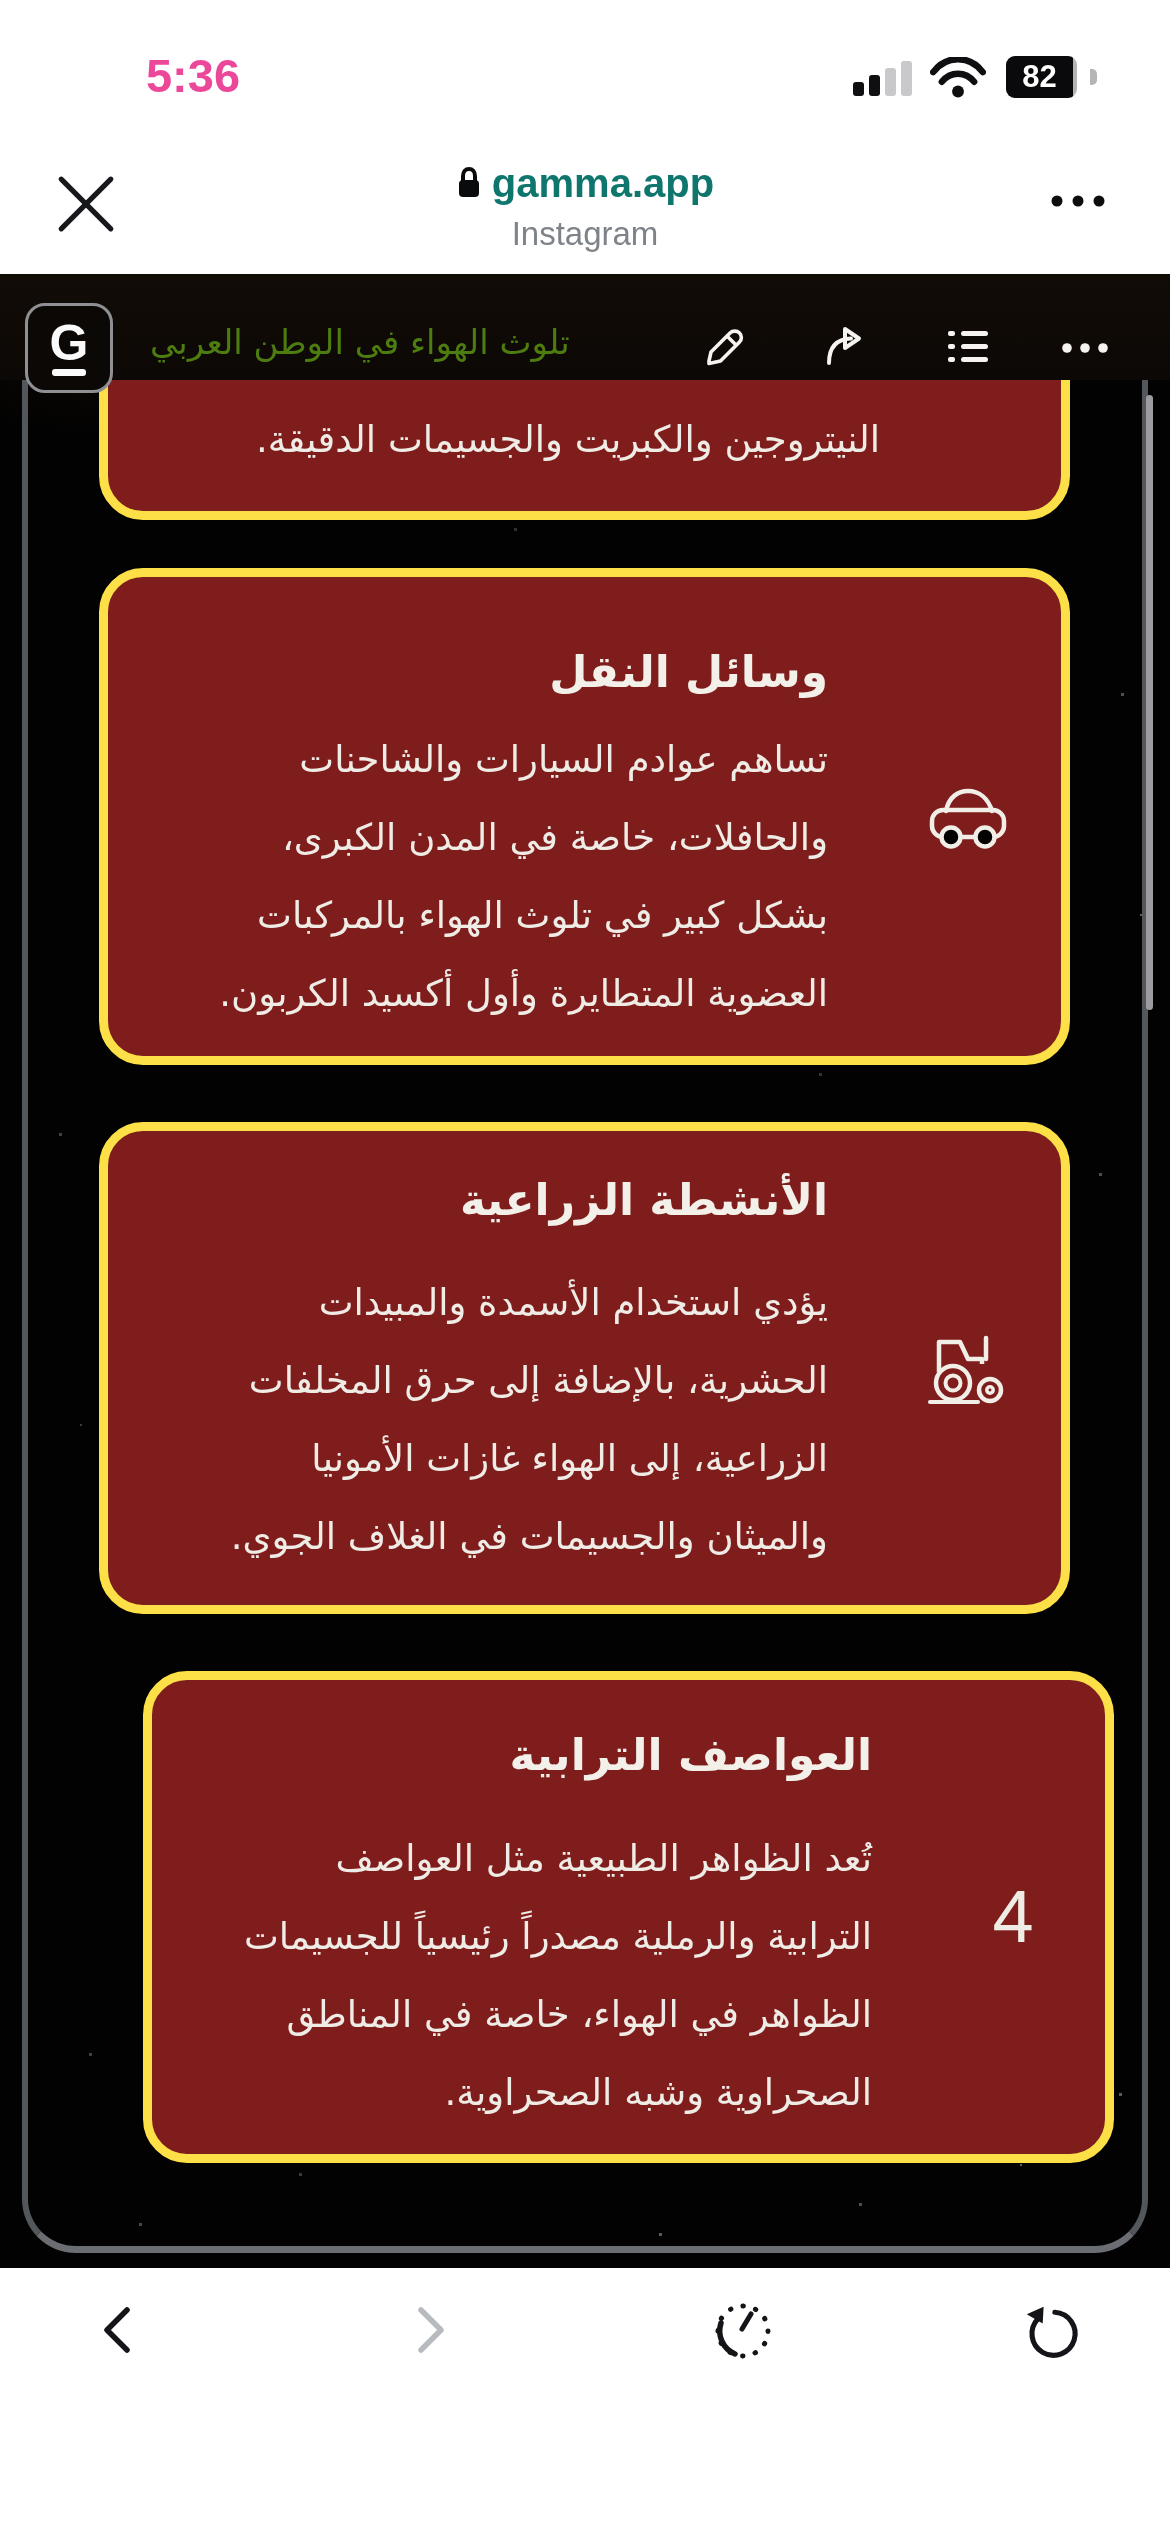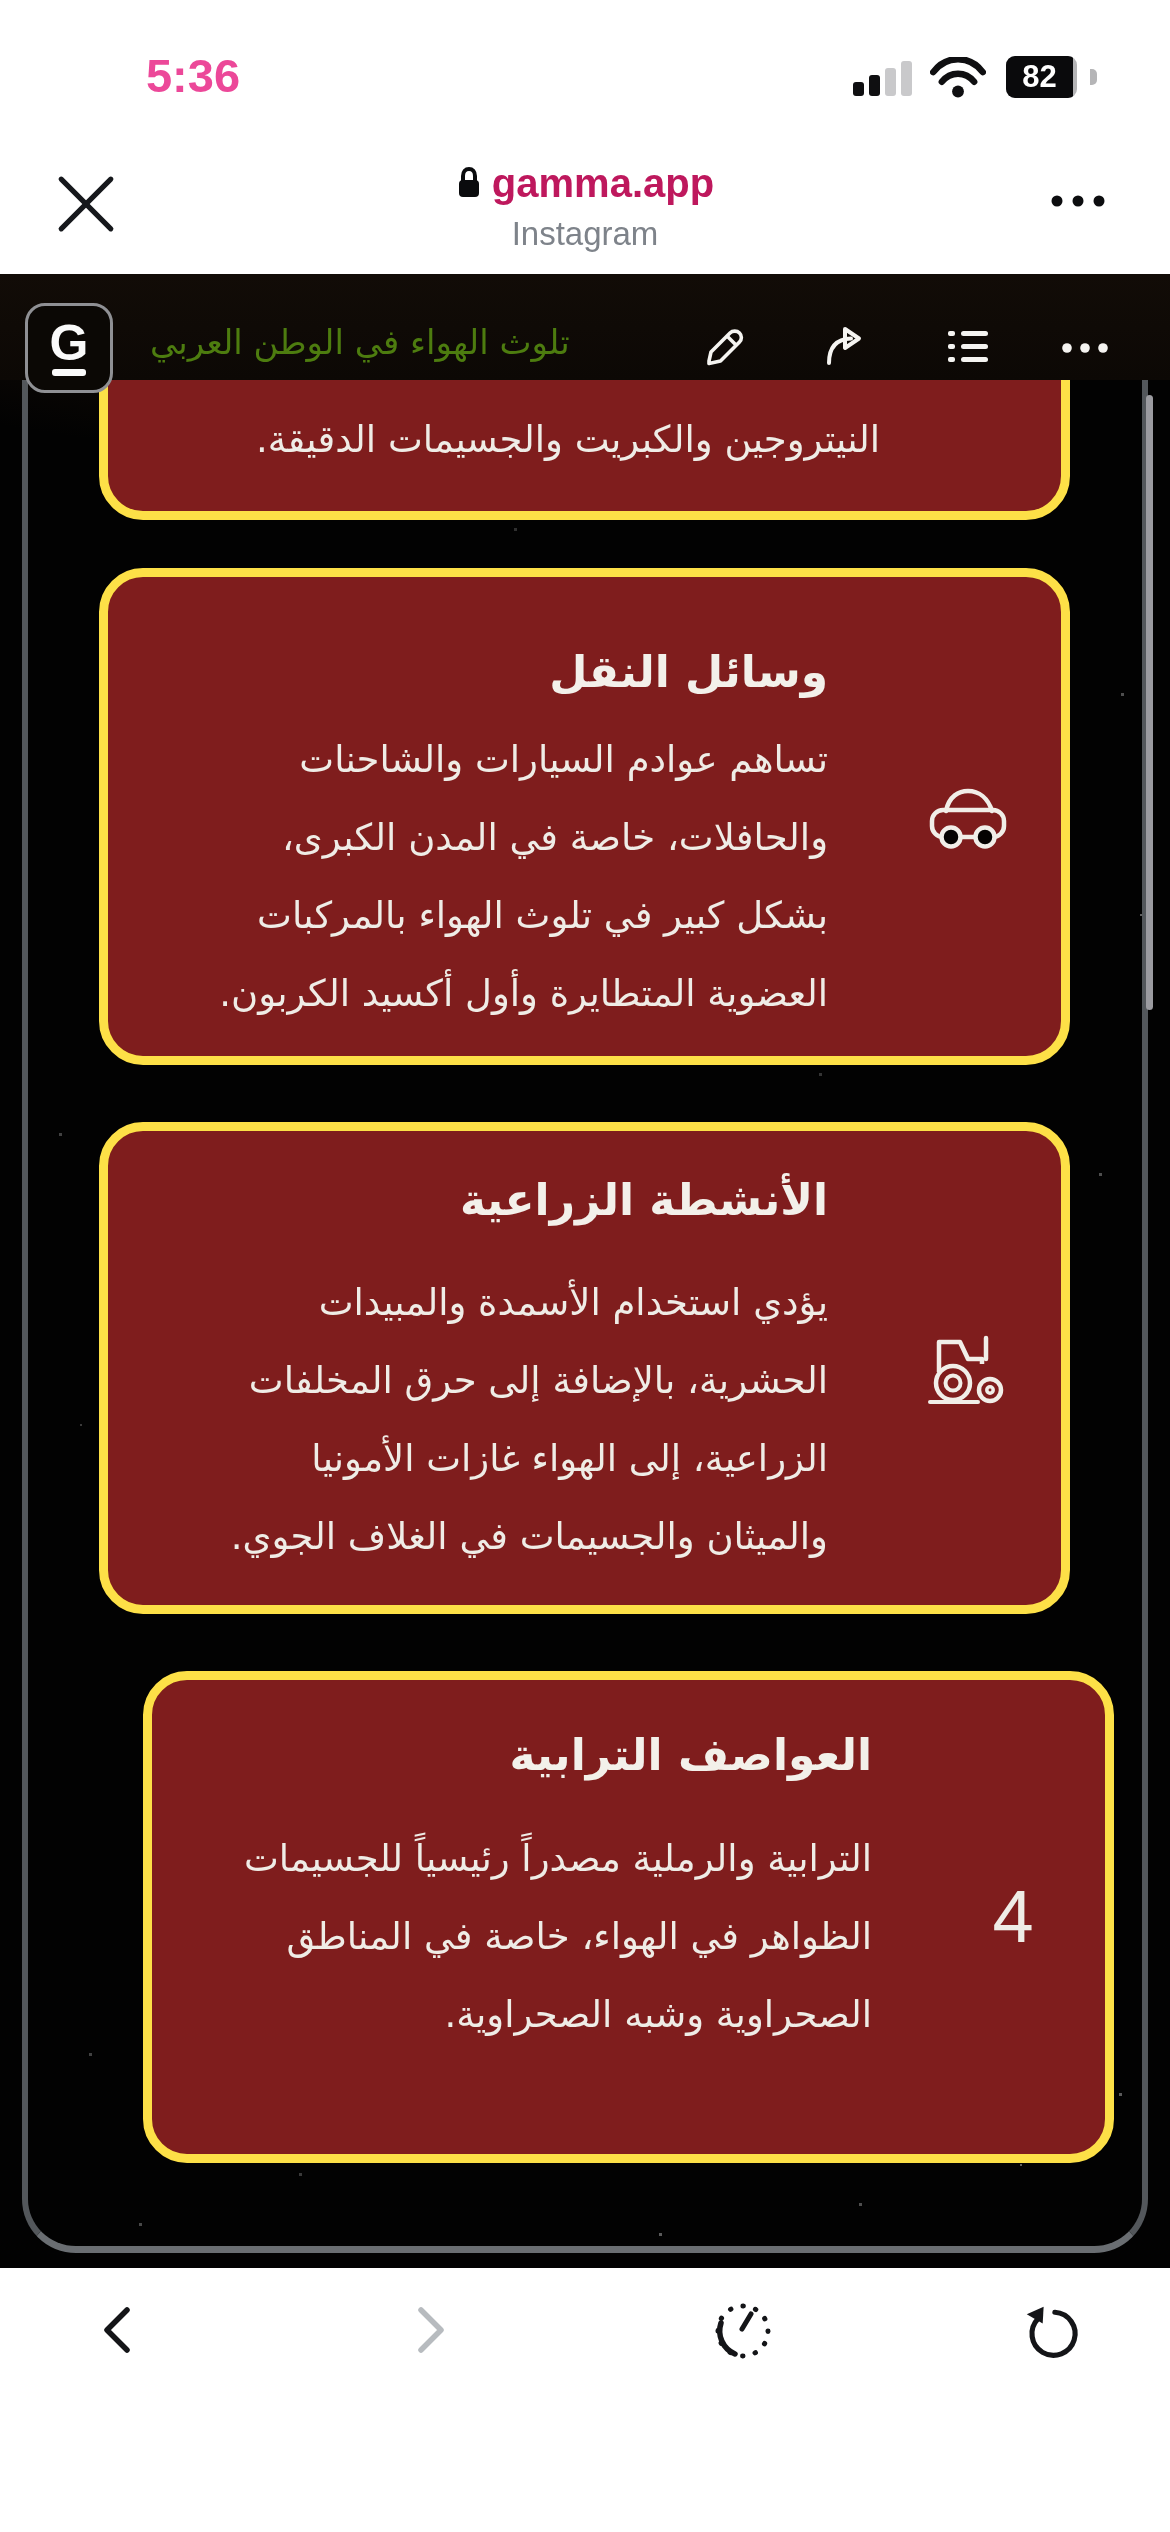--- a/index.html
+++ b/index.html
@@ -13,21 +13,21 @@
   .sigbars{left:853px;top:60px;width:64px;height:36px;}
   .sigbars span{position:absolute;bottom:0;width:11px;border-radius:3px;}
   .battery{left:1006px;top:56px;width:71px;height:42px;border-radius:9px;overflow:hidden;background:#b5b5b7;}
   .battfill{position:absolute;left:0;top:0;width:67px;height:42px;background:#0a0a0c;color:#fff;
             font-size:31px;font-weight:700;text-align:center;line-height:42px;}
   .battnub{left:1090px;top:69px;width:7px;height:16px;background:#b5b5b7;border-radius:0 5px 5px 0;}
 
   
   .header{left:0;top:145px;width:1170px;height:129px;background:#fff;z-index:10;}
   .domainrow{left:0;top:14px;width:1170px;height:48px;display:flex;justify-content:center;align-items:center;gap:10px;}
-  .domaintext{font-size:40px;font-weight:700;color:#be185d;}
+  .domaintext{font-size:40px;font-weight:700;color:#0f766e;}
   .appname{left:0;top:70px;width:1170px;text-align:center;font-size:33px;color:#7e838a;}
 
   
   .content{left:0;top:274px;width:1170px;height:1994px;background:#020202;overflow:hidden;}
   .glow{left:0;top:0;width:1170px;height:300px;
         background:radial-gradient(ellipse 900px 260px at 30% 0%,rgba(96,56,24,.28),transparent 70%);}
   .stars1{left:0;top:0;width:1px;height:1px;background:transparent;box-shadow:
     212px 310px 0 1px rgba(255,255,255,.22), 515px 255px 0 1px rgba(255,255,255,.18),
     905px 330px 0 1px rgba(255,255,255,.25), 1122px 420px 0 1px rgba(255,255,255,.3),
     150px 520px 0 1px rgba(255,255,255,.2), 700px 470px 0 1px rgba(255,255,255,.22),
@@ -199,20 +199,21 @@
         <circle cx="27" cy="55" r="7.5" fill="none" stroke="#f1eee8" stroke-width="4"></circle>
         <circle cx="64" cy="62" r="11" fill="none" stroke="#f1eee8" stroke-width="4.5"></circle>
         <circle cx="64" cy="62" r="3.2" fill="none" stroke="#f1eee8" stroke-width="3.5"></circle>
         <line x1="4" y1="74" x2="52" y2="74" stroke="#f1eee8" stroke-width="4" stroke-linecap="round"></line>
       </svg>
     </div>
 
     <div class="abs card card3">
       <div class="ctitle" style="top:45px;">العواصف الترابية</div>
       <div class="cbody" style="top:140px;">
+        <div>تُعد الظواهر الطبيعية مثل العواصف</div>
         <div>الترابية والرملية مصدراً رئيسياً للجسيمات</div>
         <div>الظواهر في الهواء، خاصة في المناطق</div>
         <div>الصحراوية وشبه الصحراوية.</div>
       </div>
       <div class="bignum">4</div>
     </div>
   </div>
 
   <div class="abs bottombar">
     <svg class="abs" style="left:102px;top:38px;" width="30" height="48" viewBox="0 0 30 48">

